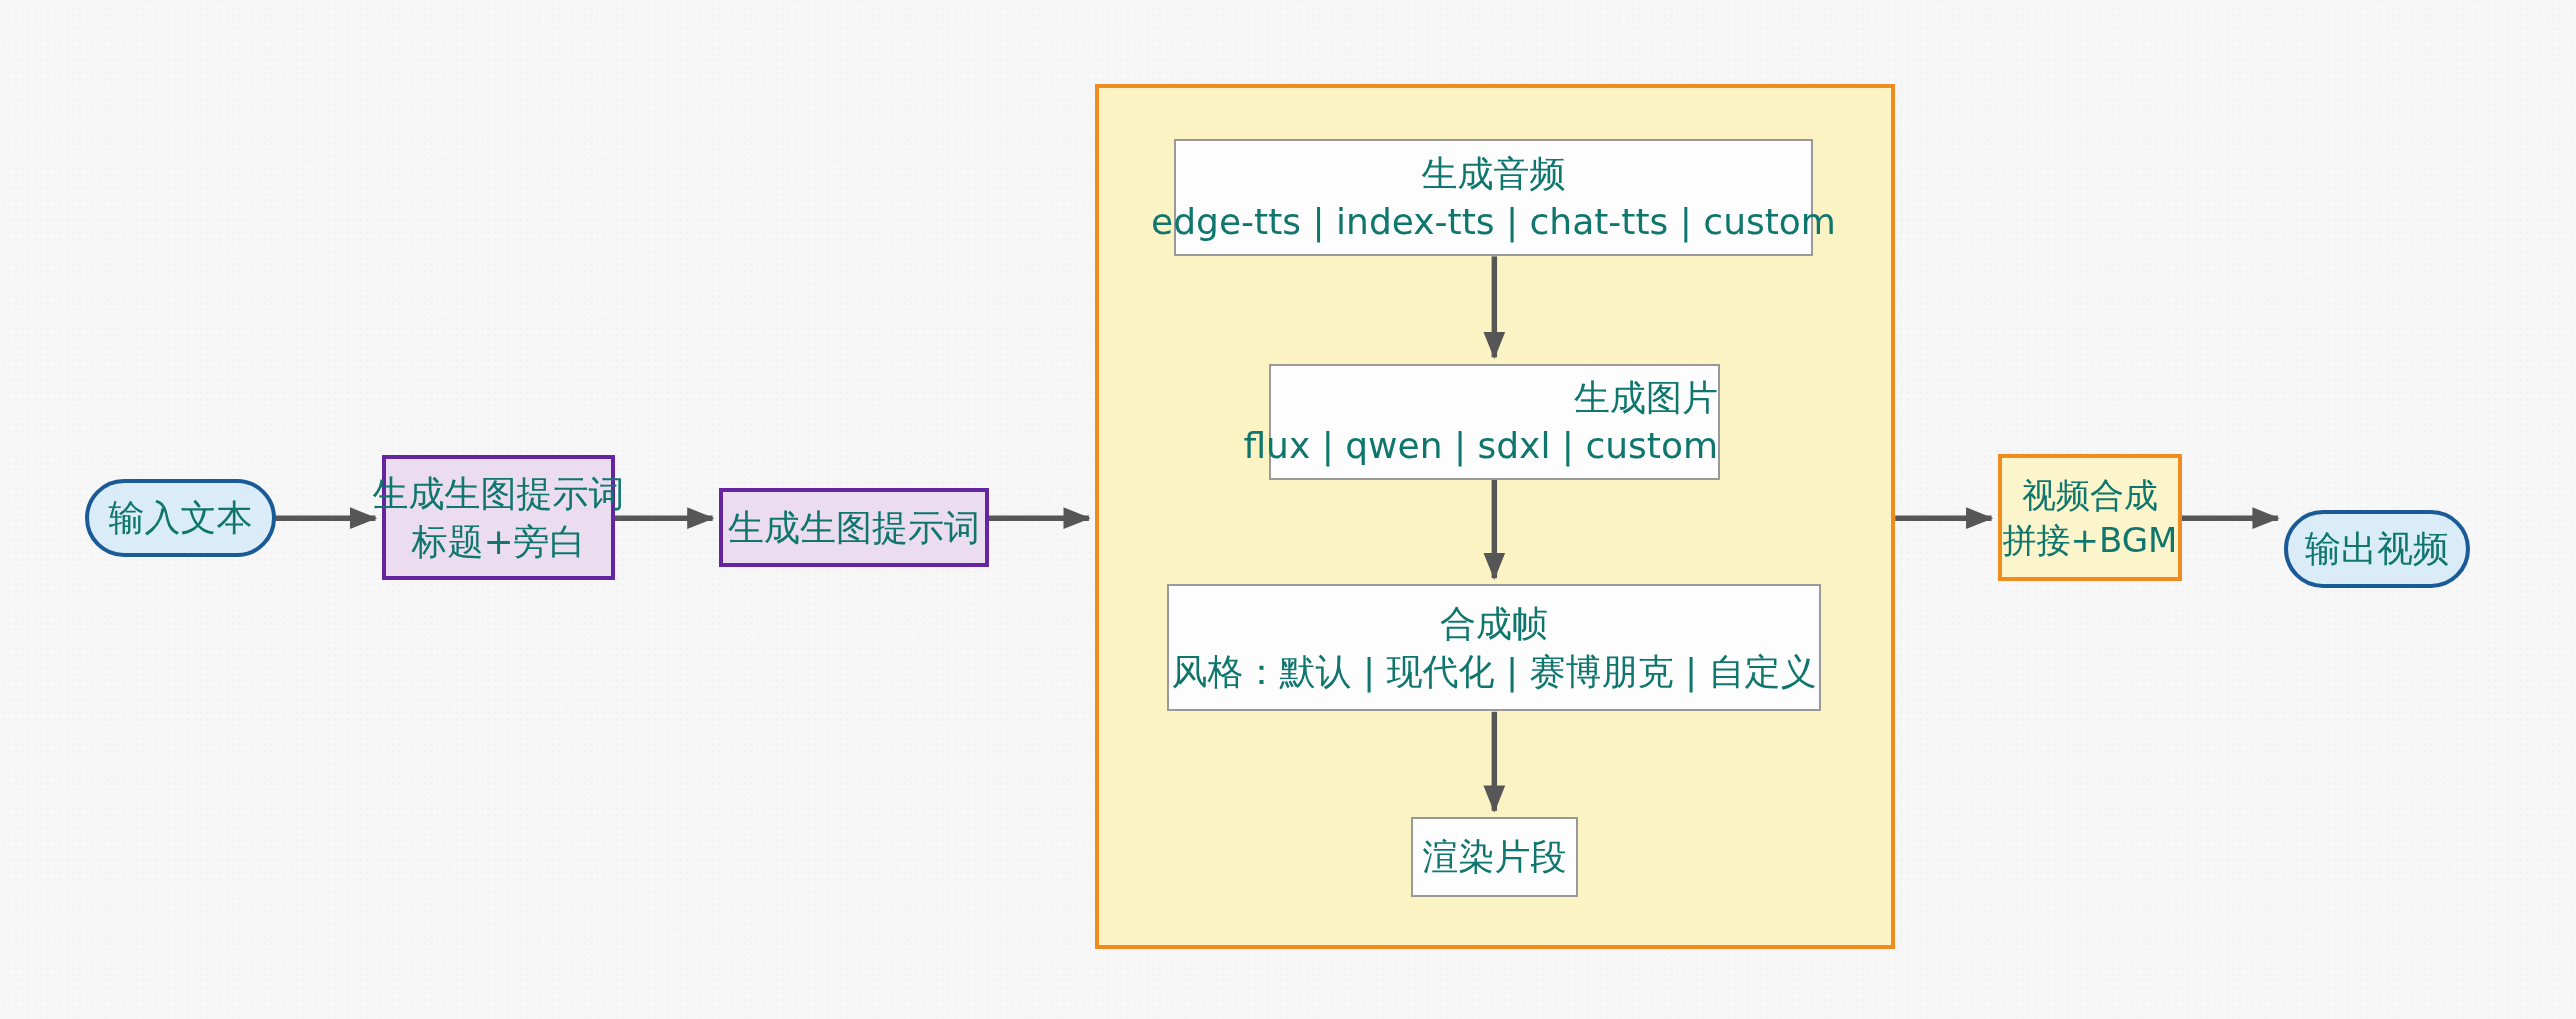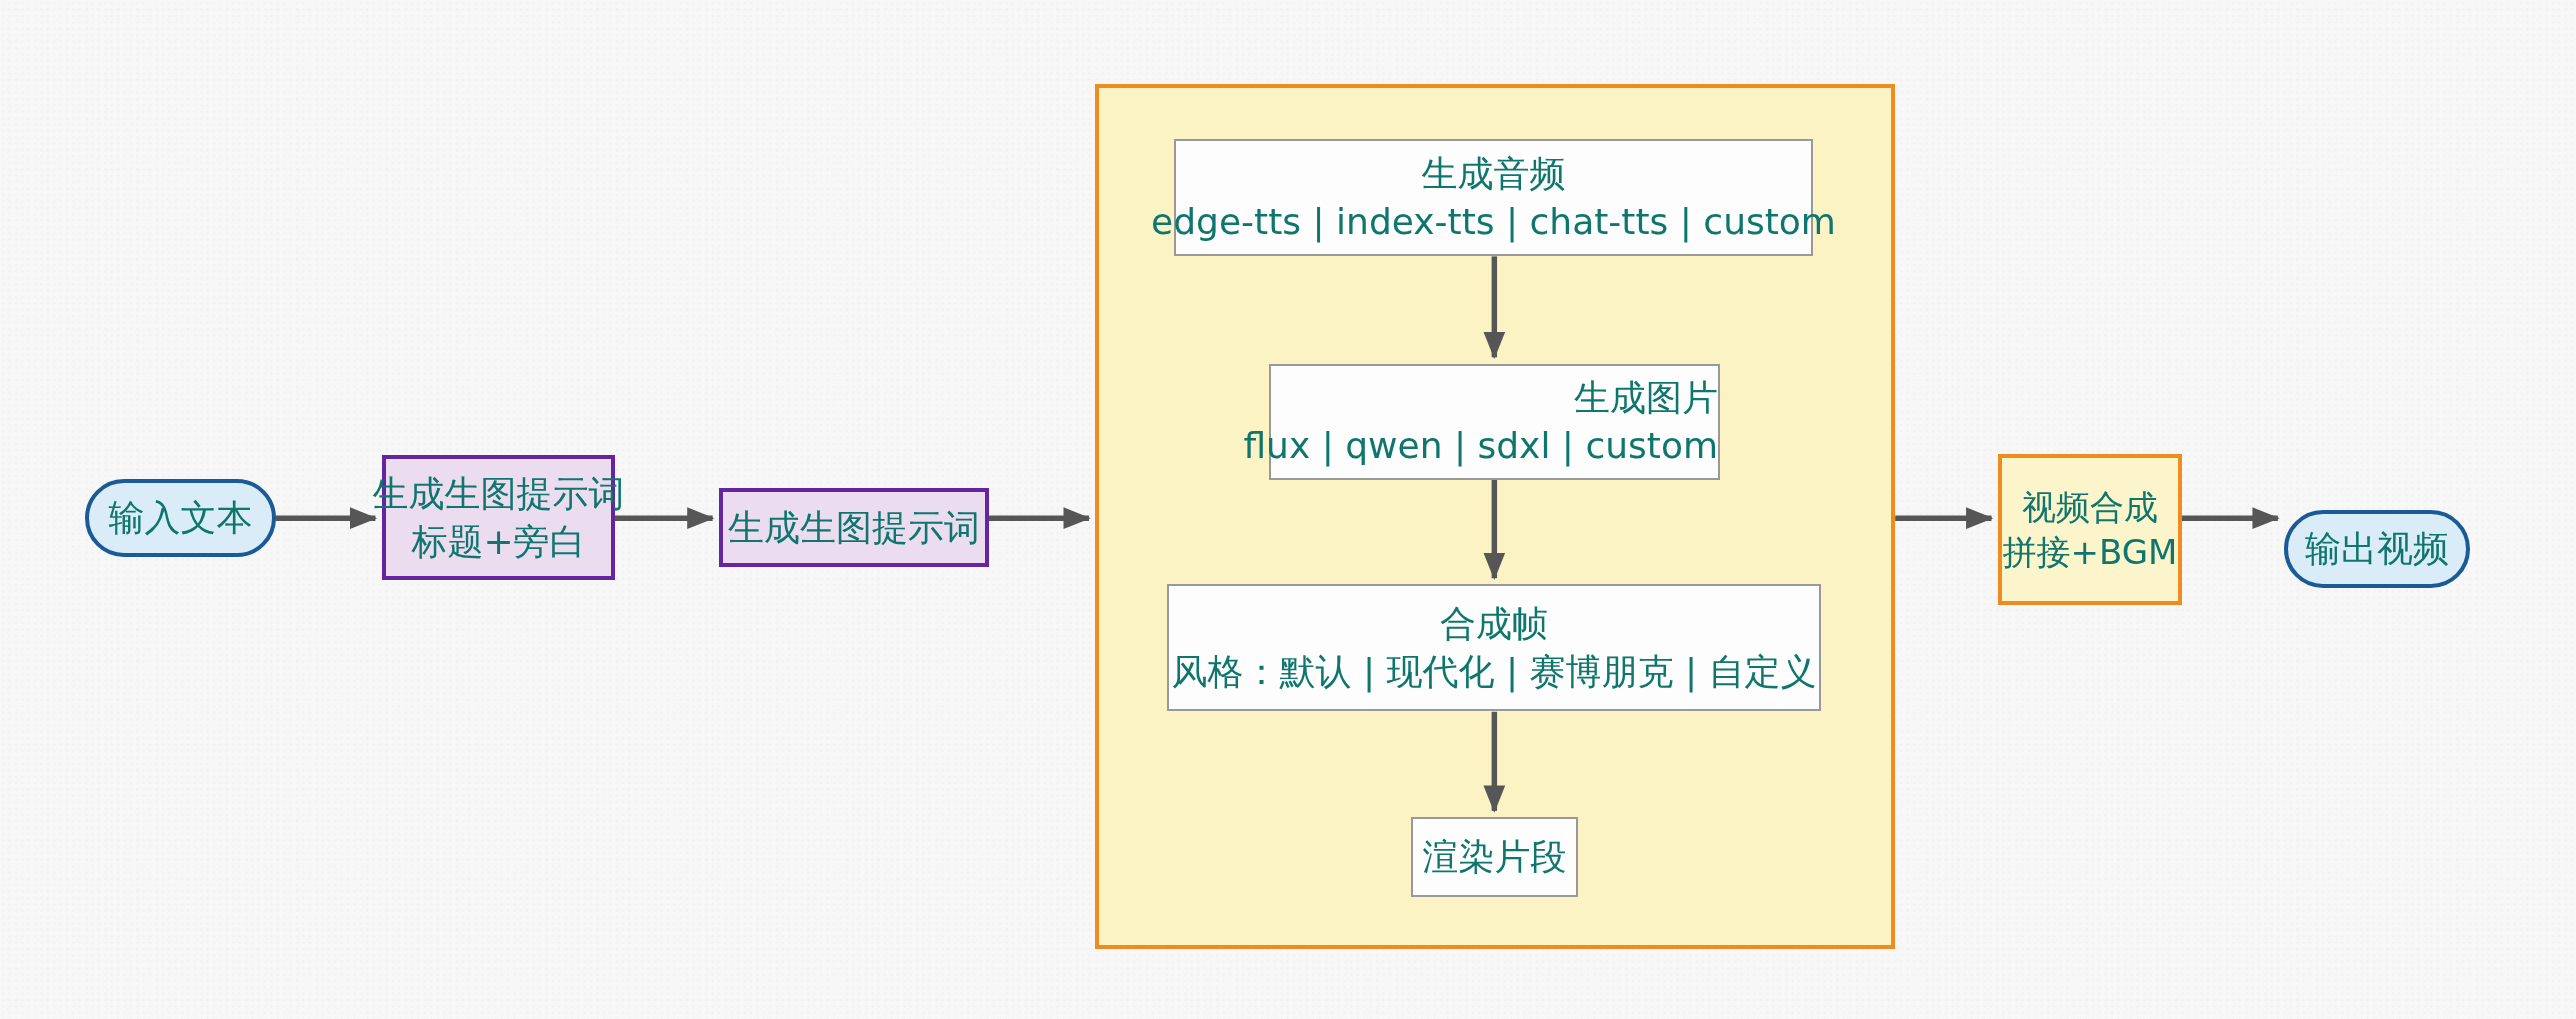--- a/index.html
+++ b/index.html
@@ -64,21 +64,21 @@
   .orange span{font-size:34px;}
   
   #n-input  {left:85px;  top:479px; width:191px; height:78px;}
   #n-script {left:382px; top:455px; width:233px; height:125px;}
   #n-prompt {left:719px; top:488px; width:270px; height:79px;}
   #g-scene  {left:1095px;top:84px;  width:800px; height:865px;}
   #n-audio  {left:1174px;top:139px; width:639px; height:117px;}
   #n-image  {left:1269px;top:364px; width:451px; height:116px;align-items:flex-end;}
   #n-frame  {left:1167px;top:584px; width:654px; height:127px;}
   #n-render {left:1411px;top:817px; width:167px; height:80px;}
-  #n-compose{left:1998px;top:454px; width:184px; height:151px;}
+  #n-compose{left:1998px;top:454px; width:184px; height:127px;}
   #n-output {left:2284px;top:477px; width:186px; height:78px;margin-top:33px;}
   .arrows{position:absolute;left:0;top:0;}
 </style>
 </head>
 <body>
 
 <div class="canvas">
 
   <div class="group" id="g-scene"></div>
 

